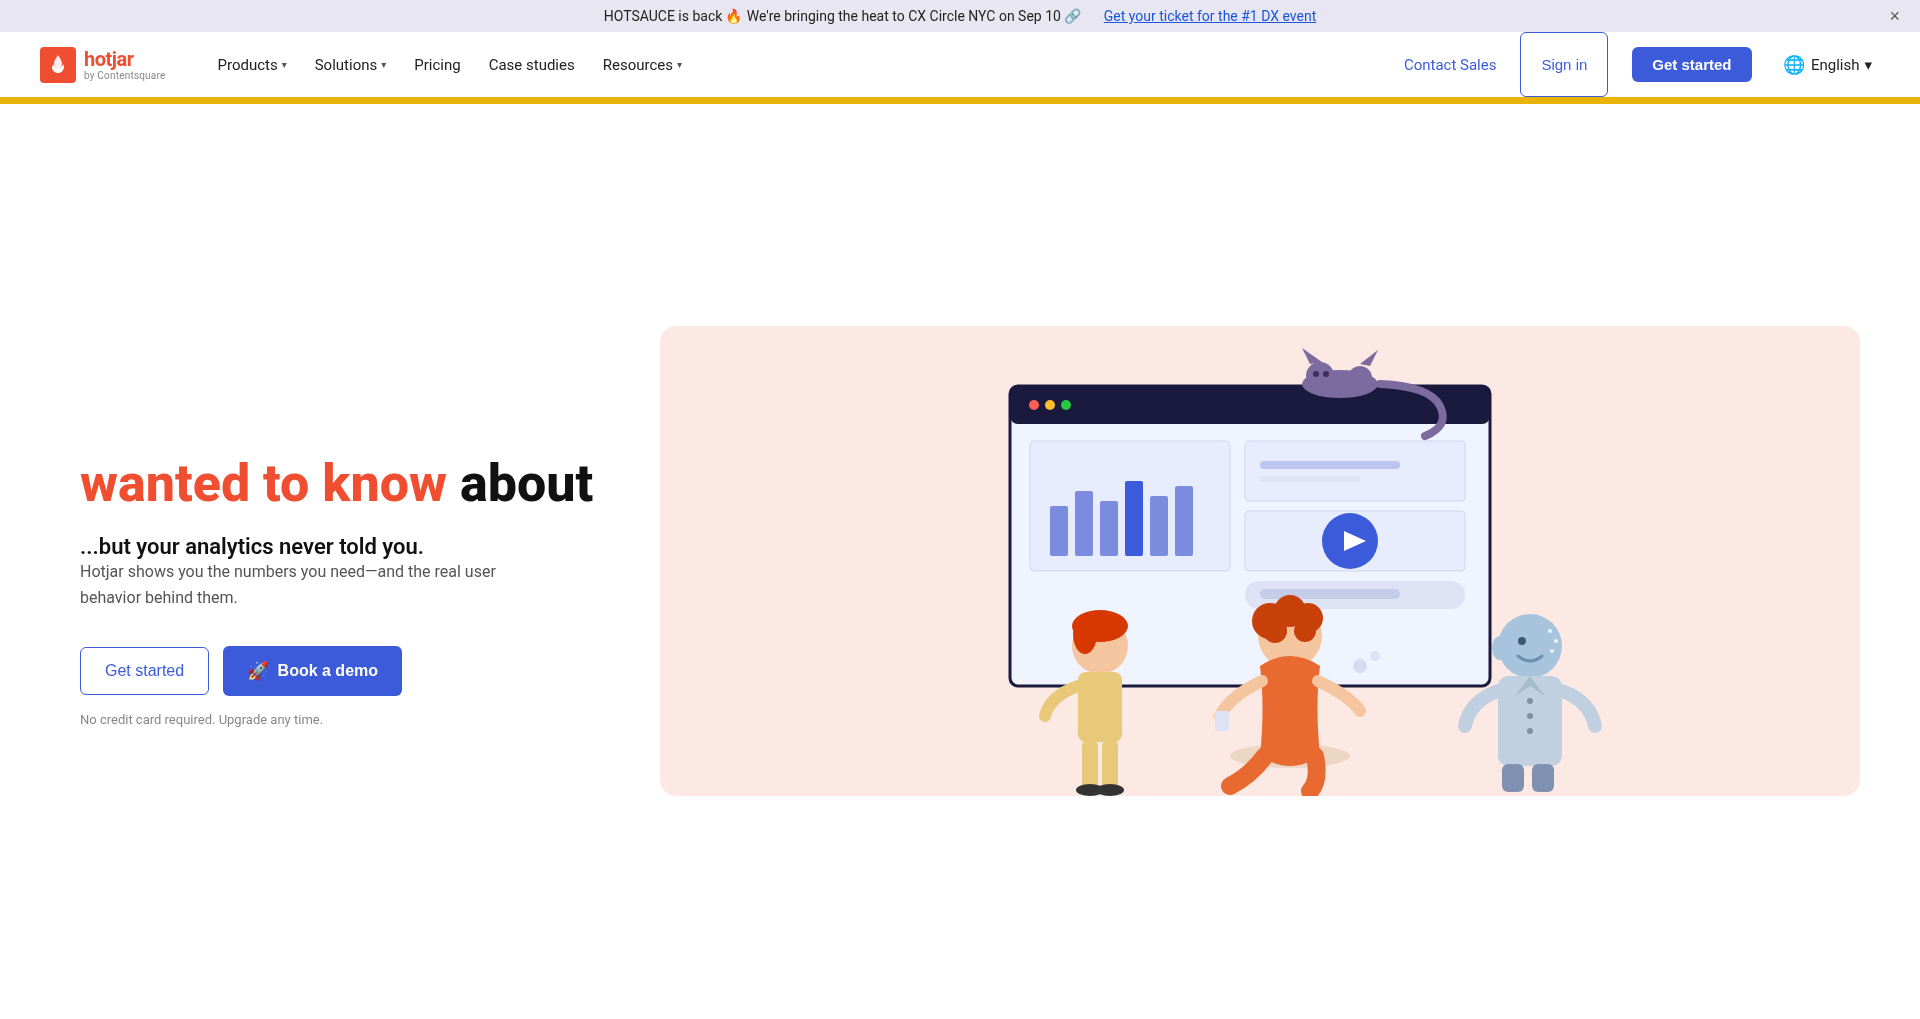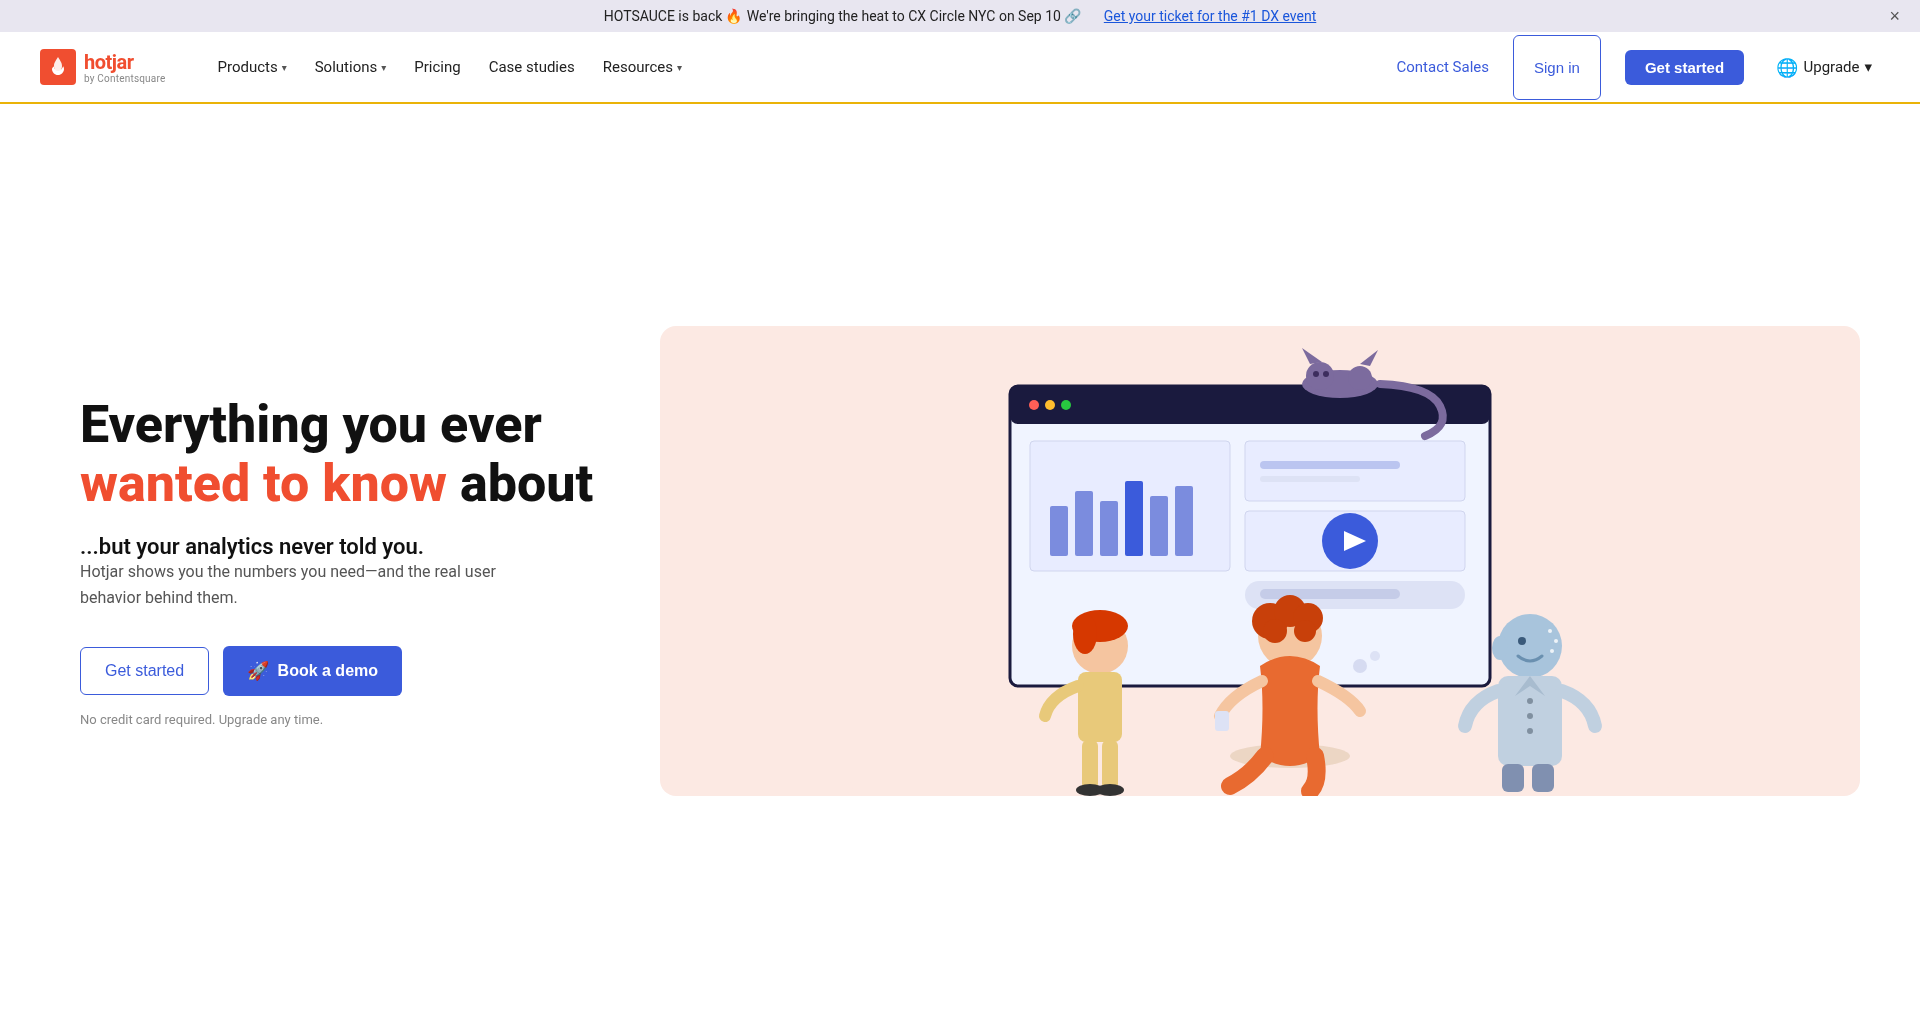--- a/index.html
+++ b/index.html
@@ -35,21 +35,21 @@
       border: none;
       line-height: 1;
     }
 
     
     nav {
       display: flex;
       align-items: center;
       padding: 0 40px;
       height: 72px;
-      border-bottom: 2px solid #eab308;
+      border-bottom: 7px solid #eab308;
       background: #fff;
     }
     .logo-area {
       display: flex;
       align-items: center;
       gap: 8px;
       margin-right: 40px;
       cursor: pointer;
     }
     .logo-icon {
@@ -270,30 +270,30 @@
       <span class="chevron">▾</span>
     </a>
   </div>
 
   <div class="nav-actions">
     <a class="contact-sales" href="#">Contact Sales</a>
     <button class="btn-signin">Sign in</button>
     <button class="btn-getstarted-nav">Get started</button>
     <div class="lang-selector">
       <span class="globe-icon">🌐</span>
-      <span>Upgrade</span>
+      <span>English</span>
       <span class="chevron">▾</span>
     </div>
   </div>
 </nav>
 
 <section class="hero">
   <div class="hero-left">
     <h1 class="hero-headline">
-      <span>Everything you ever</span><br>
+      <br>
       <span class="highlight">wanted to know</span>
       <span> <span>about</span></span><br>
     </h1>
     <p class="hero-subheadline">...but your analytics never told you.</p>
     <p class="hero-desc">Hotjar shows you the numbers you need—and the real user behavior behind them.</p>
     <div class="hero-buttons">
       <button class="btn-get-started">Get started</button>
       <button class="btn-book-demo">
         <span class="rocket-icon">🚀</span>
         <span>Book a demo</span>

